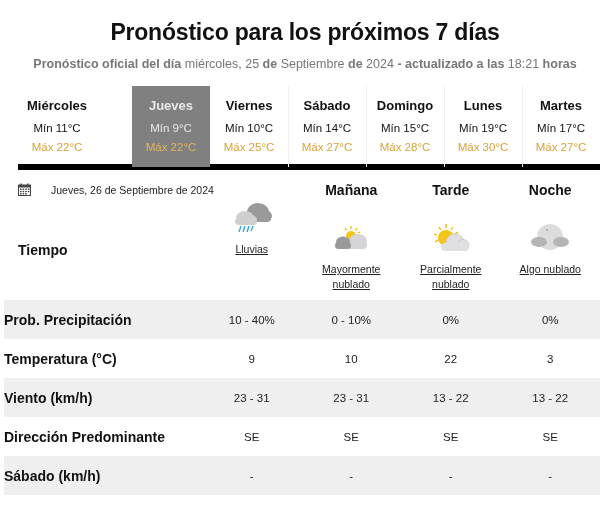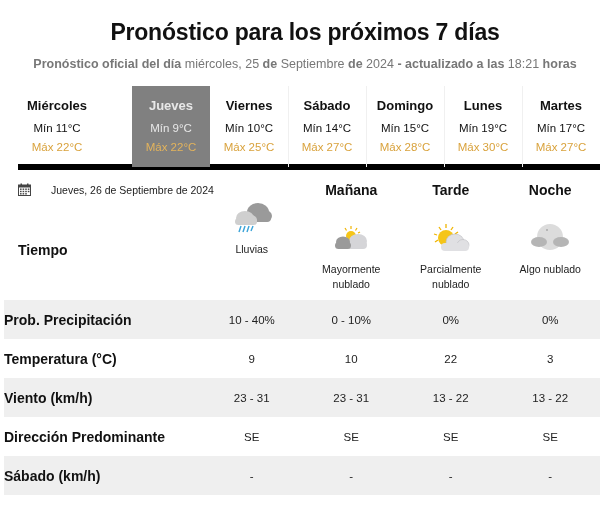--- a/index.html
+++ b/index.html
@@ -22,21 +22,21 @@
   .tab.active .day, .tab.active .min { color: #e8e8e8; }
   .tab.active .max { color: #e3b35b; }
 
   .date-line { position: absolute; top: 183px; left: 18px; font-size: 10.5px; color: #222; display: flex; align-items: center; gap: 20px; }
   .date-line svg { display: block; }
 
   .periods { position: absolute; top: 182px; left: 202px; width: 398px; display: flex; }
   .period { width: 99.5px; text-align: center; }
   .period .pname { font-size: 14px; font-weight: bold; color: #111; height: 20px; }
   .period .icon { height: 44px; margin-top: 14px; display: flex; justify-content: center; align-items: center; }
-  .period .desc { font-size: 10.5px; color: #222; line-height: 15px; margin-top: 2px; }
+  .period .desc { font-size: 10.5px; color: #222; line-height: 15px; margin-top: 2px; text-decoration: underline; }
 
   .tiempo-label { position: absolute; top: 218px; left: 18px; font-size: 14px; font-weight: bold; color: #111; margin-top: 24px; }
 
   .table { position: absolute; top: 300px; left: 4px; width: 596px; }
   .row { height: 39px; display: flex; align-items: center; }
   .row.grey { background: #efefef; }
   .row .label { width: 198px; font-size: 14px; font-weight: bold; color: #111; }
   .row .val { width: 99.5px; text-align: center; font-size: 11.5px; color: #222; }
 </style>
 </head>

